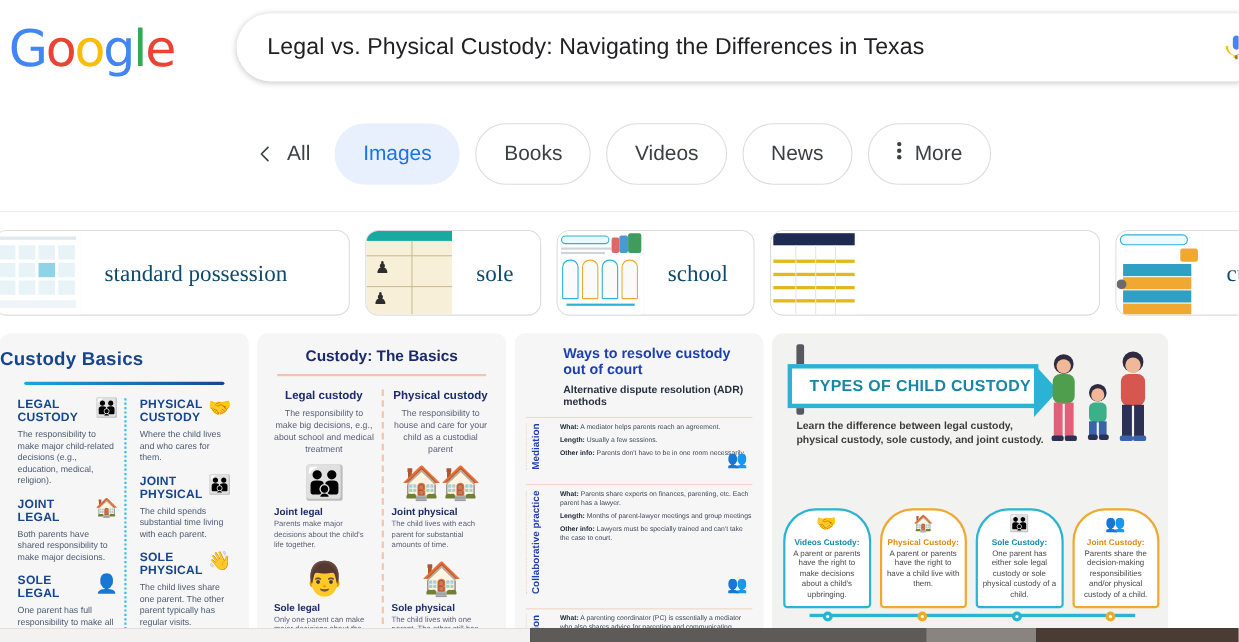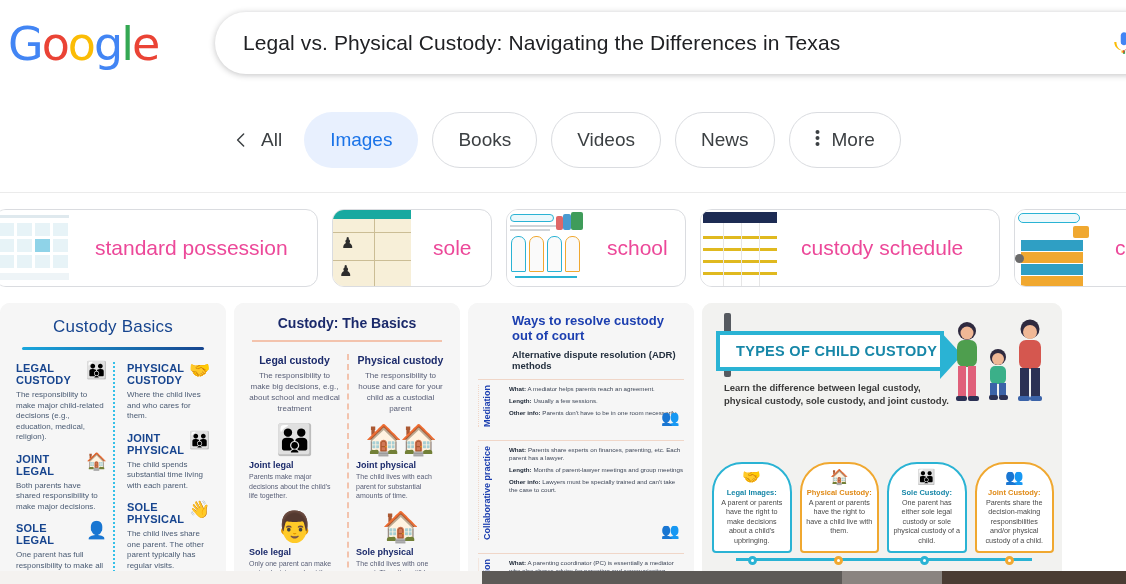--- a/index.html
+++ b/index.html
@@ -138,22 +138,23 @@
   .chip-thumb {
     width: 78px; height: 76px;
     flex: 0 0 auto;
     overflow: hidden;
     background: #f1f3f4;
     position: relative;
   }
   .chip-label {
     padding: 0 22px;
     font-size: 21px;
-    color: #ec4899;
+    color: #0c4a6e;
     white-space: nowrap;
+    font-family: Liberation Serif, serif;
   }
   .chip:first-child { margin-left: -6px; }
 
   
   .grid {
     display: flex;
     gap: 8px;
     padding: 0 0 0 0;
     height: 268px;
     background: #fff;
@@ -179,21 +180,21 @@
     background: #1d1d1d;
     display: flex;
   }
   .band-seg { height: 100%; }
 
   
   .ig { position:absolute; inset:0; overflow:hidden; }
 
   
   .cb-title {
-    text-align:center; color:#17458f; font-weight:normal;
+    color:#17458f; font-weight:bold;
     font-size:17px; margin-top:14px; letter-spacing:.2px;
   }
   .cb-rule { height:3px; background:linear-gradient(90deg,#1aa7dd,#17458f); margin:10px 22px 0; border-radius:2px;}
   .cb-cols { display:flex; margin-top:12px; padding:0 10px; }
   .cb-col { width:50%; padding:0 6px; position:relative;}
   .cb-col.right { border-left:2px dotted #35c0e8; padding-left:12px;}
   .cb-h { color:#17458f; font-weight:bold; font-size:11px; line-height:12px; letter-spacing:.2px;}
   .cb-p { color:#4a5b73; font-size:8px; line-height:10.5px; margin:4px 0 10px;}
   .cb-blk { display:flex; justify-content:space-between; align-items:flex-start; }
   .cb-ico { color:#2bb7e6; font-size:17px; line-height:17px; letter-spacing:-1px; }
@@ -391,21 +392,20 @@
         <div class="hd"></div>
         <div class="g" style="top:26px"></div>
         <div class="g" style="top:38px"></div>
         <div class="g" style="top:50px"></div>
         <div class="g" style="top:62px"></div>
         <div style="position:absolute;left:22px;top:13px;bottom:0;width:1px;background:#e6e6e6"></div>
         <div style="position:absolute;left:40px;top:13px;bottom:0;width:1px;background:#e6e6e6"></div>
         <div style="position:absolute;left:58px;top:13px;bottom:0;width:1px;background:#e6e6e6"></div>
       </div>
     </div>
-    <div class="chip-label">custody schedule</div>
   </div>
 
   <div class="chip" style="width:220px">
     <div class="chip-thumb">
       <div class="th th5">
         <div style="position:absolute;left:3px;top:3px;width:62px;height:10px;border:1px solid #2ab3d4;border-radius:5px;background:#eef9fc"></div>
         <div style="position:absolute;right:4px;top:16px;width:16px;height:12px;background:#f0a830;border-radius:2px"></div>
         <div class="ar" style="top:30px;width:62px;background:#2f9fc4"></div>
         <div class="ar" style="top:42px;width:62px;background:#f0a830"></div>
         <div class="ar" style="top:54px;width:62px;background:#2f9fc4"></div>
@@ -574,21 +574,21 @@
             <rect x="78" y="51" width="9" height="30" fill="#2b3154"></rect>
             <rect x="89" y="51" width="9" height="30" fill="#2b3154"></rect>
             <rect x="76" y="79" width="12" height="5" rx="2" fill="#3b63a8"></rect>
             <rect x="88" y="79" width="12" height="5" rx="2" fill="#3b63a8"></rect>
           </svg>
         </div>
 
         <div class="c4-cards">
           <div class="c4-card">
             <div class="c4-cico">🤝</div>
-            <div class="c4-ch">Legal Images:</div>
+            <div class="c4-ch">Videos Custody:</div>
             <div class="c4-cp">A parent or parents have the right to make decisions about a child's upbringing.</div>
           </div>
           <div class="c4-card o">
             <div class="c4-cico">🏠</div>
             <div class="c4-ch">Physical Custody:</div>
             <div class="c4-cp">A parent or parents have the right to have a child live with them.</div>
           </div>
           <div class="c4-card">
             <div class="c4-cico">👪</div>
             <div class="c4-ch">Sole Custody:</div>

